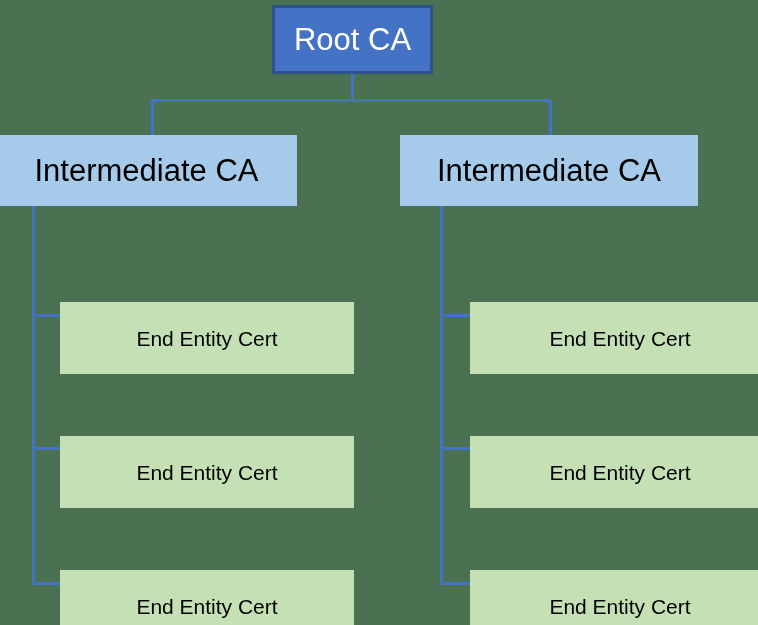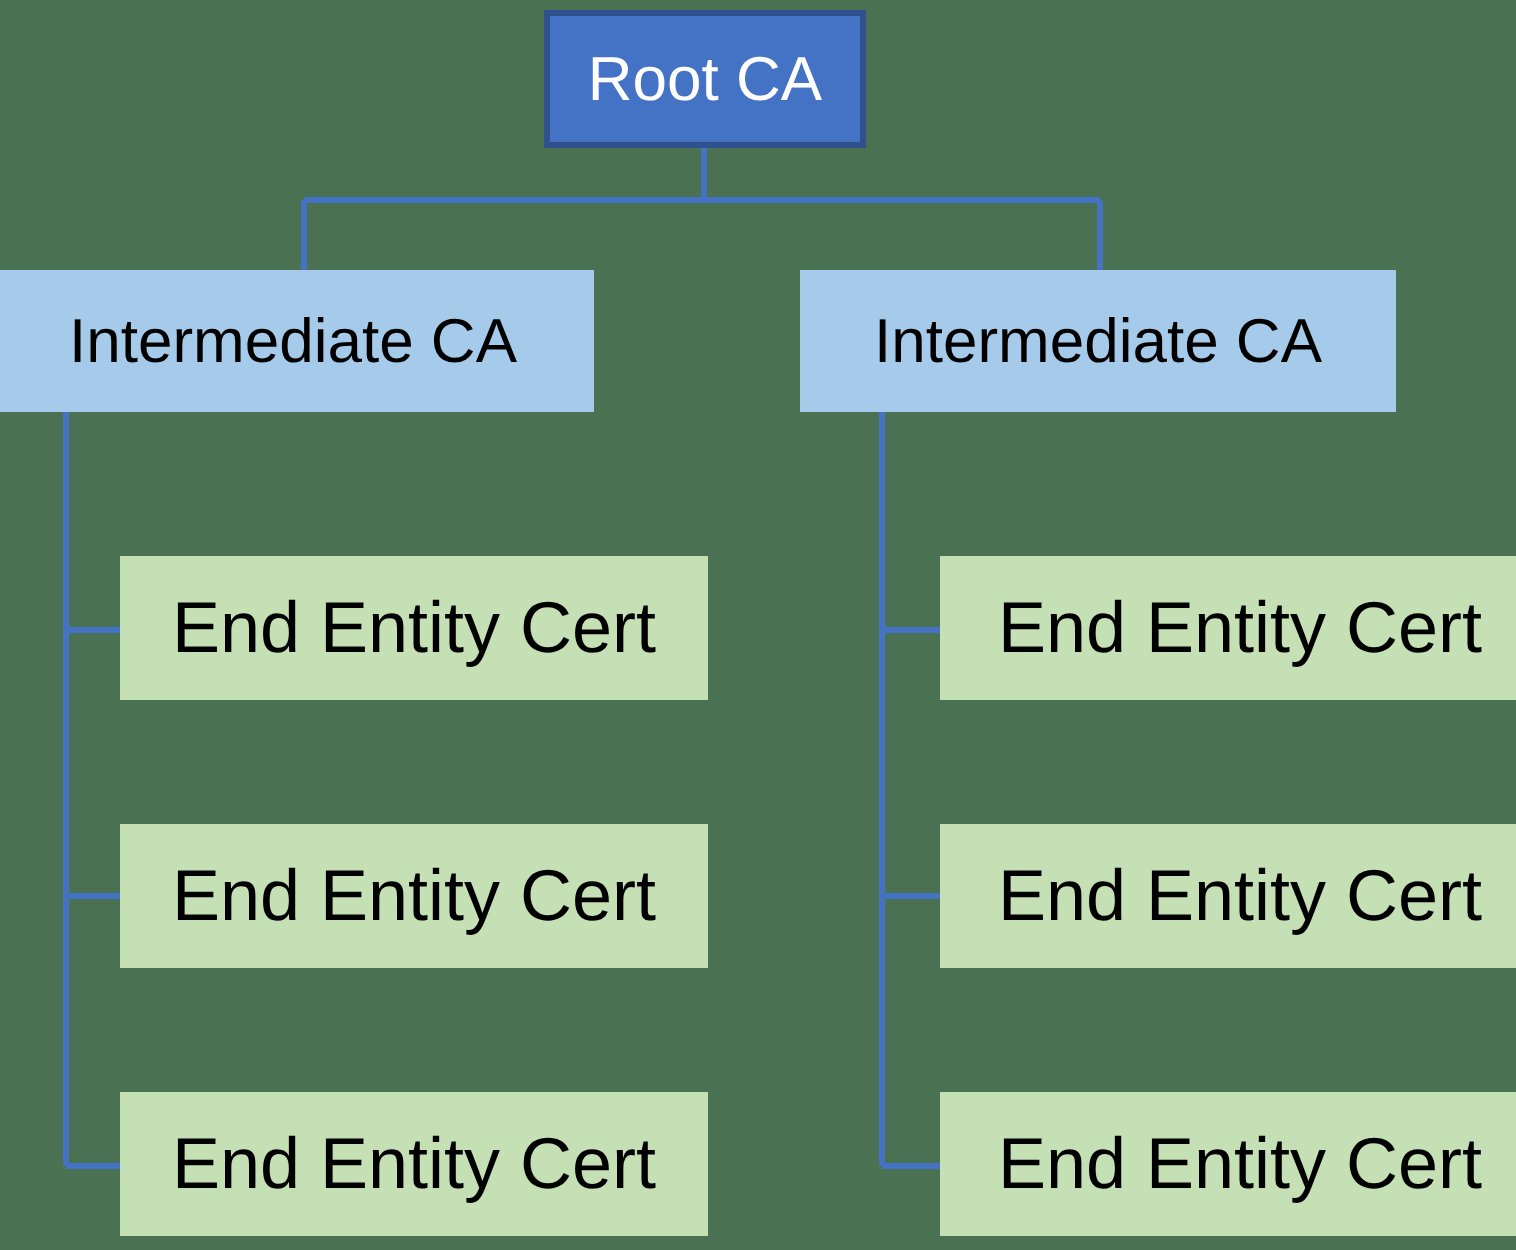--- a/index.html
+++ b/index.html
@@ -66,21 +66,22 @@
   }
   .node-intermediate.right {
     left: 400px;
     width: 298px;
   }
   
   .node-leaf {
     height: 72px;
     background: #c5e0b4;
     color: #000000;
-    font-size: 36px;
+    font-size: 21px;
+    margin-top: 24px;
   }
   .node-leaf.left {
     left: 60px;
     width: 294px;
   }
   .node-leaf.right {
     left: 470px;
     width: 300px;
   }
   .row-1 { top: 278px; }

